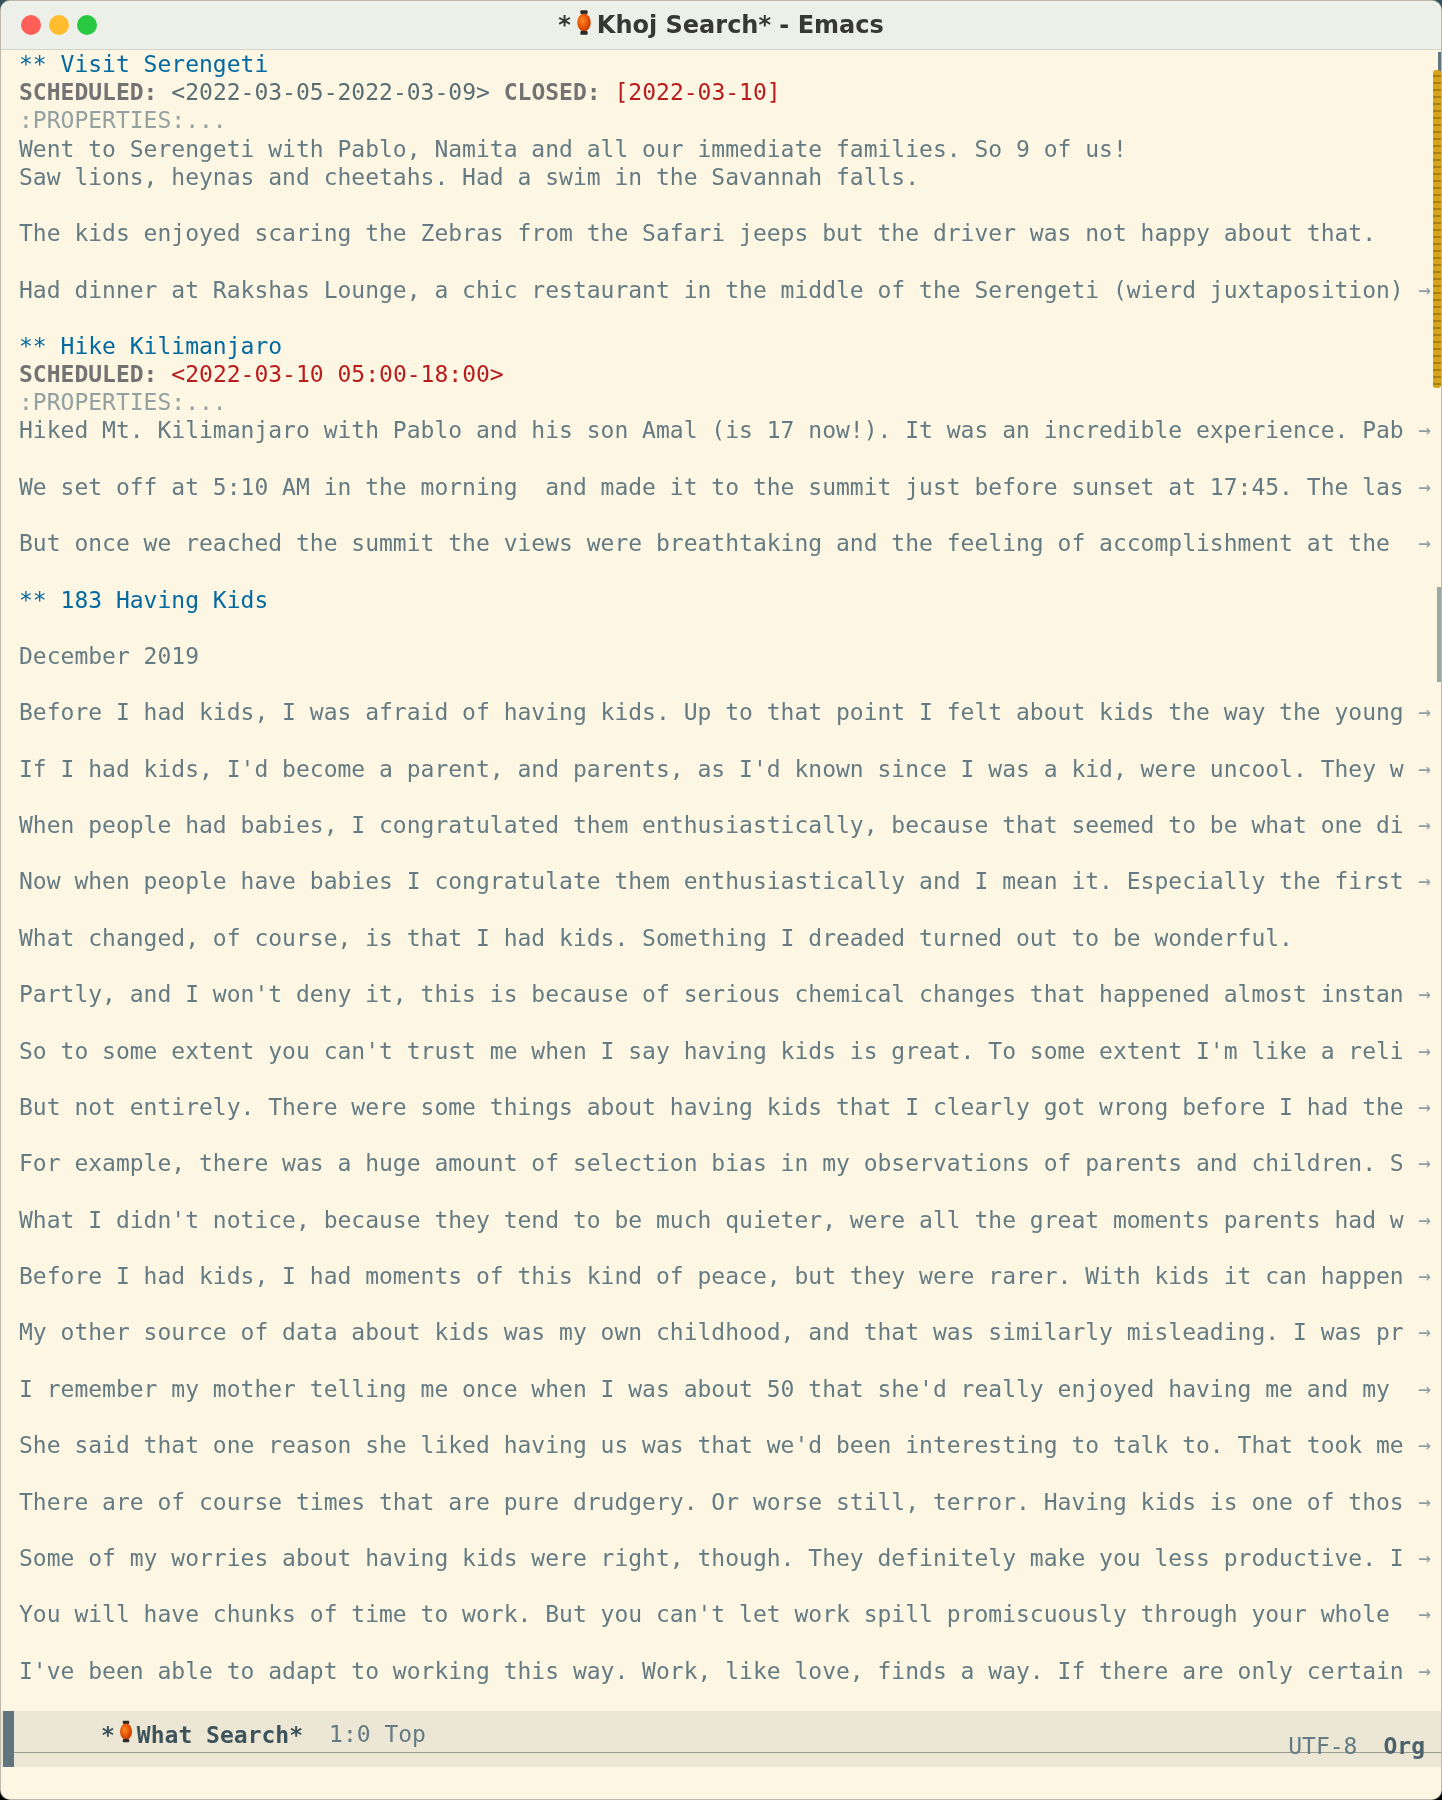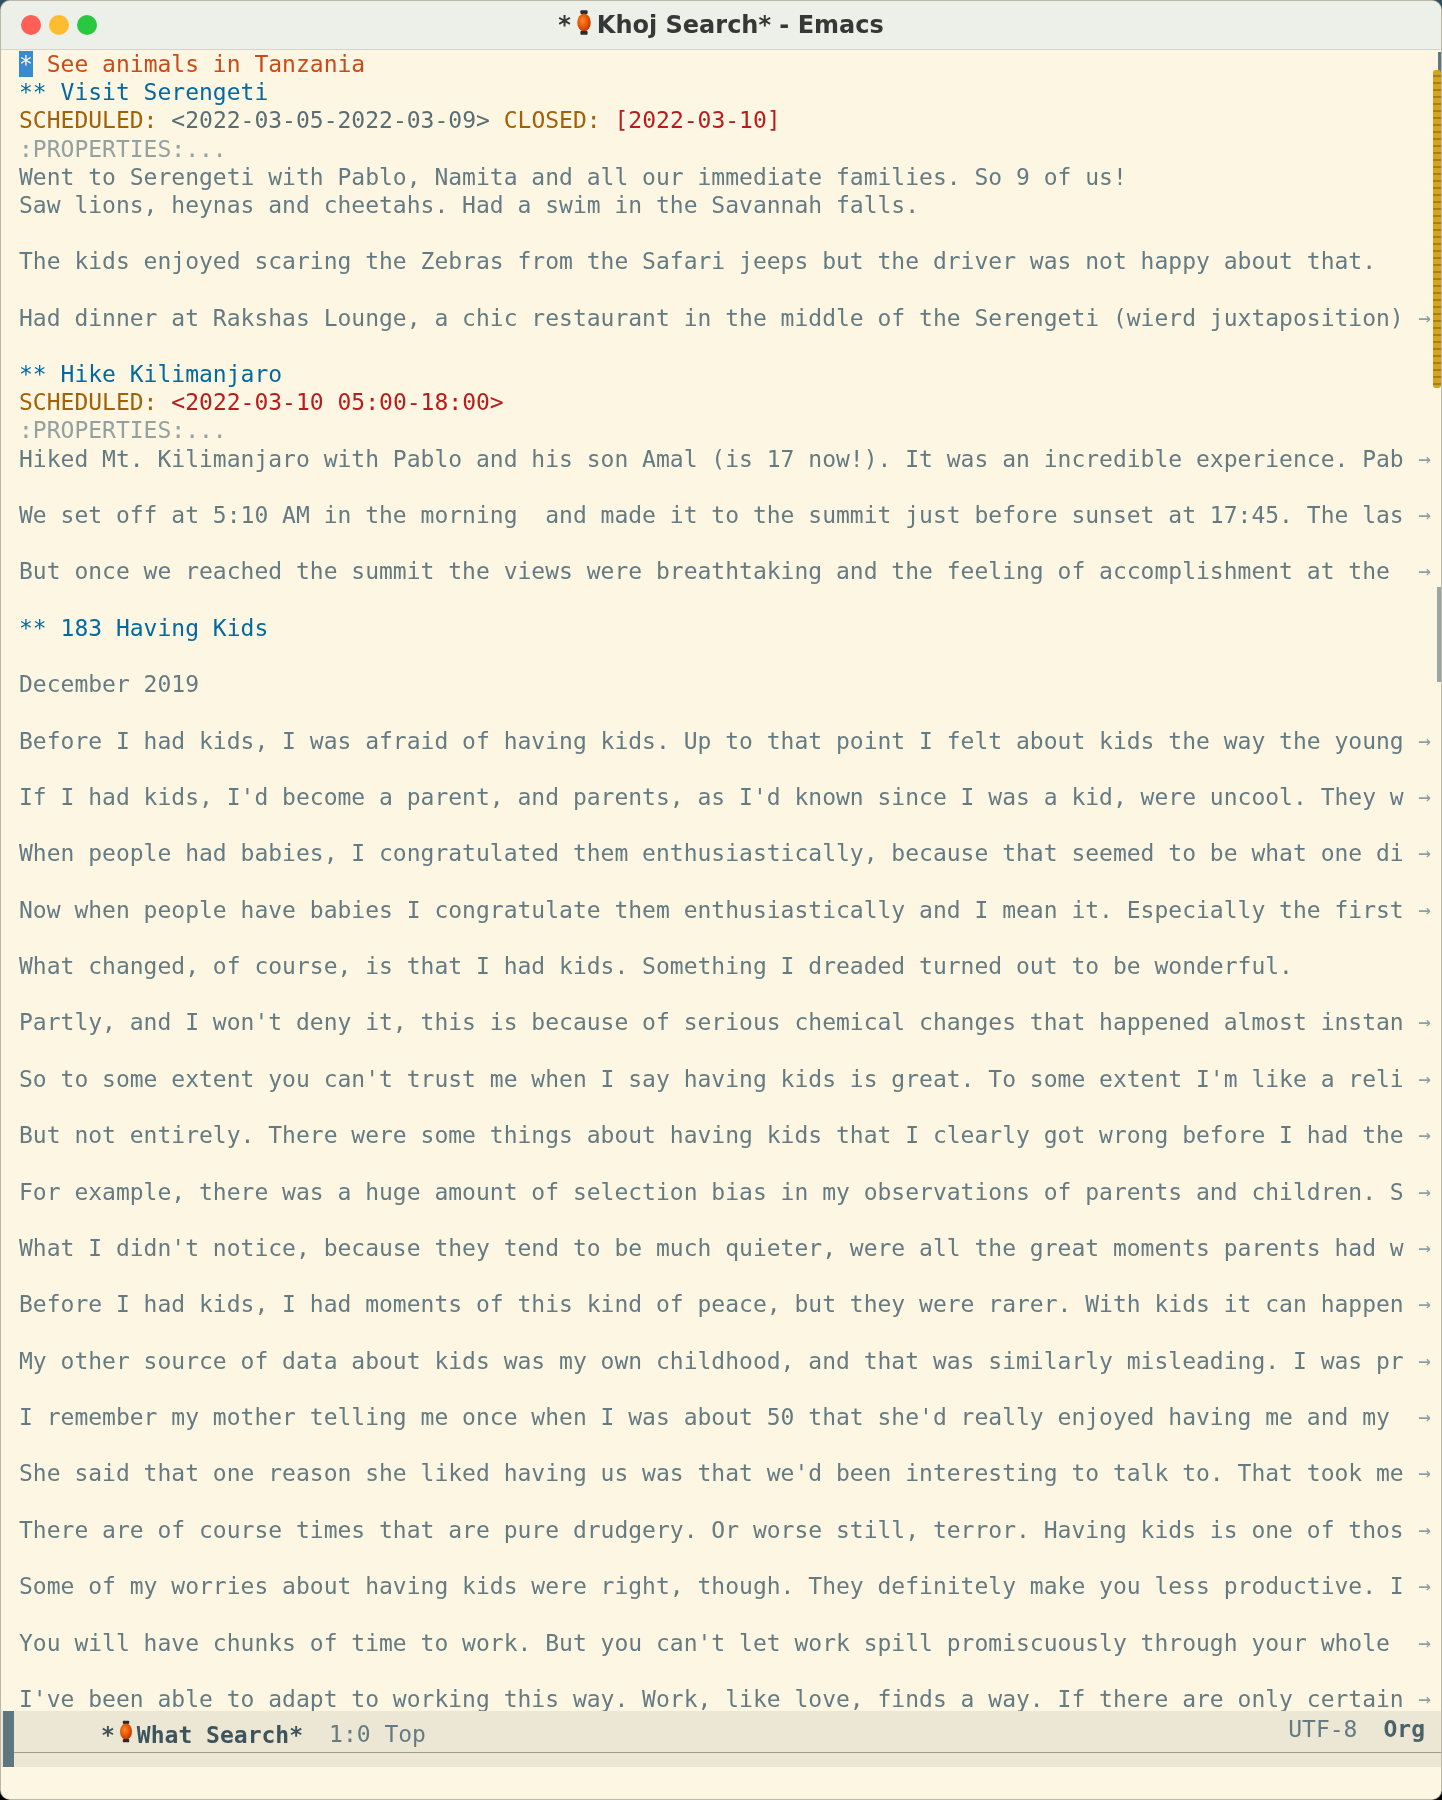--- a/index.html
+++ b/index.html
@@ -49,21 +49,21 @@
     position:relative;
     height:28.2px;line-height:28.2px;
     padding-left:18px;
     font-size:23px;
     white-space:pre;
     color:#657b83;
     overflow:hidden;
   }
   .f-h1{color:#cb4b16;}
   .f-h2{color:#0369a1;}
-  .f-kw{color:#a16207;font-weight:normal;}
+  .f-kw{color:#737373;font-weight:bold;}
   .f-tsd{color:#586e75;}
   .f-tsb{color:#b91c1c;}
   .f-prop{color:#93a1a1;}
   .f-body{color:#657b83;}
   .f-cursor{background:#3a8ad0;color:#fdf6e3;}
   .fringe-arrow{
     position:absolute;right:10px;top:0;
     color:#8c9ea6;font-size:21px;
     padding-left:0;
   }
@@ -83,21 +83,21 @@
     display:flex;align-items:flex-start;
     padding-top:9px;box-sizing:border-box;
   }
   .ml-bar{position:absolute;left:2px;top:0;width:11px;height:100%;background:#60767e;}
   .ml-underline{position:absolute;left:13px;right:0;top:41px;height:1px;background:#9b9b93;}
   .ml-name{
     margin-left:100px;font-weight:bold;color:#3e545c;
     display:flex;align-items:center;gap:3px;line-height:28px;
   }
   .ml-pos{margin-left:26px;color:#657b83;line-height:28px;}
-  .ml-right{position:absolute;right:16px;top:4px;line-height:28px;color:#657b83;}
+  .ml-right{position:absolute;right:16px;top:21px;line-height:28px;color:#657b83;}
   .ml-mode{font-weight:bold;color:#4c626b;margin-left:26px;}
   
   .minibuffer{
     flex:0 0 32px;height:32px;line-height:30px;
     background:#fdf6e3;
     font-size:23px;color:#cb4b16;
     padding-left:18px;white-space:pre;
   }
 </style>
 </head>
@@ -124,21 +124,20 @@
         <rect x="6" y="0" width="8" height="4" rx="1" fill="#2b2b2b"></rect>
         <ellipse cx="10" cy="13.5" rx="7.5" ry="10" fill="url(#lg)"></ellipse>
         <rect x="6" y="23" width="8" height="4" rx="1" fill="#2b2b2b"></rect>
       </svg></span>
         <span> Khoj Search* - Emacs</span>
     </div>
   </div>
 
   <div class="buffer">
     <div id="lines">
-        <div class="line"><span class="f-cursor">*</span><span class="f-h1"> See animals in Tanzania</span></div>
         <div class="line"><span class="f-h2">** Visit Serengeti</span></div>
         <div class="line"><span class="f-kw">SCHEDULED:</span><span class="f-body"> </span><span class="f-tsd">&lt;2022-03-05-2022-03-09&gt;</span><span class="f-body"> </span><span class="f-kw">CLOSED:</span><span class="f-body"> </span><span class="f-tsb">[2022-03-10]</span></div>
         <div class="line"><span class="f-prop">:PROPERTIES:...</span></div>
         <div class="line"><span class="f-body">Went to Serengeti with Pablo, Namita and all our immediate families. So 9 of us!</span></div>
         <div class="line"><span class="f-body">Saw lions, heynas and cheetahs. Had a swim in the Savannah falls.</span></div>
         <div class="line"></div>
         <div class="line"><span class="f-body">The kids enjoyed scaring the Zebras from the Safari jeeps but the driver was not happy about that.</span></div>
         <div class="line"></div>
         <div class="line"><span class="f-body">Had dinner at Rakshas Lounge, a chic restaurant in the middle of the Serengeti (wierd juxtaposition)</span><span class="fringe-arrow">→</span></div>
         <div class="line"></div>

